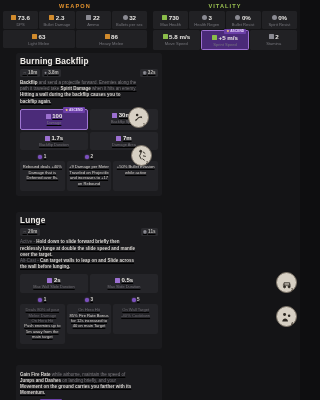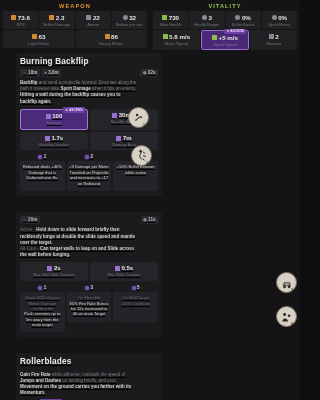--- a/index.html
+++ b/index.html
@@ -317,20 +317,21 @@
         <div class="tier-cost">
           <span class="soul"></span>
           <span>5</span>
             </div>
         <div class="tier-body">+50% Bullet Evasion while active</div>
           </div>
         </div>
       </div>
       <div class="card">
     <div class="card-head">
+      <div class="card-title">Lunge</div>
       <div class="chip-row">
             <div class="chip">
         <span class="gl">⇔</span>
         <span>20m</span>
             </div>
             <div class="chip-spacer"></div>
             <div class="chip">
         <span class="gl">◉</span>
         <span>11s</span>
             </div>
@@ -371,26 +372,20 @@
           <div class="tier">
         <div class="tier-cost">
           <span class="soul"></span>
           <span>5</span>
             </div>
         <div class="tier-body dim"><span class="muted">On Wall Target</span>-40% Cooldown</div>
           </div>
         </div>
       </div>
       <div class="card">
-    <div class="card-head">
-      <div class="card-title">Rollerblades</div>
-      <div class="chip-row">
-            <div class="chip-spacer"></div>
-          </div>
-    </div>
     <div class="desc"><b>Gain Fire Rate</b> while airborne, maintain the speed of <b>Jumps and Dashes</b> on landing briefly, and your <b>Movement on the ground carries you farther with its Momentum.</b></div>
     <div class="tiles">
           <div class="tile t3 purple">
             <div class="ascend-tag">
               <span class="star">★</span>
               <span>ASCEND</span>
             </div>
         <div class="tile-val">
               <span class="micon i-purple sq"></span>
         <span>25%</span>

